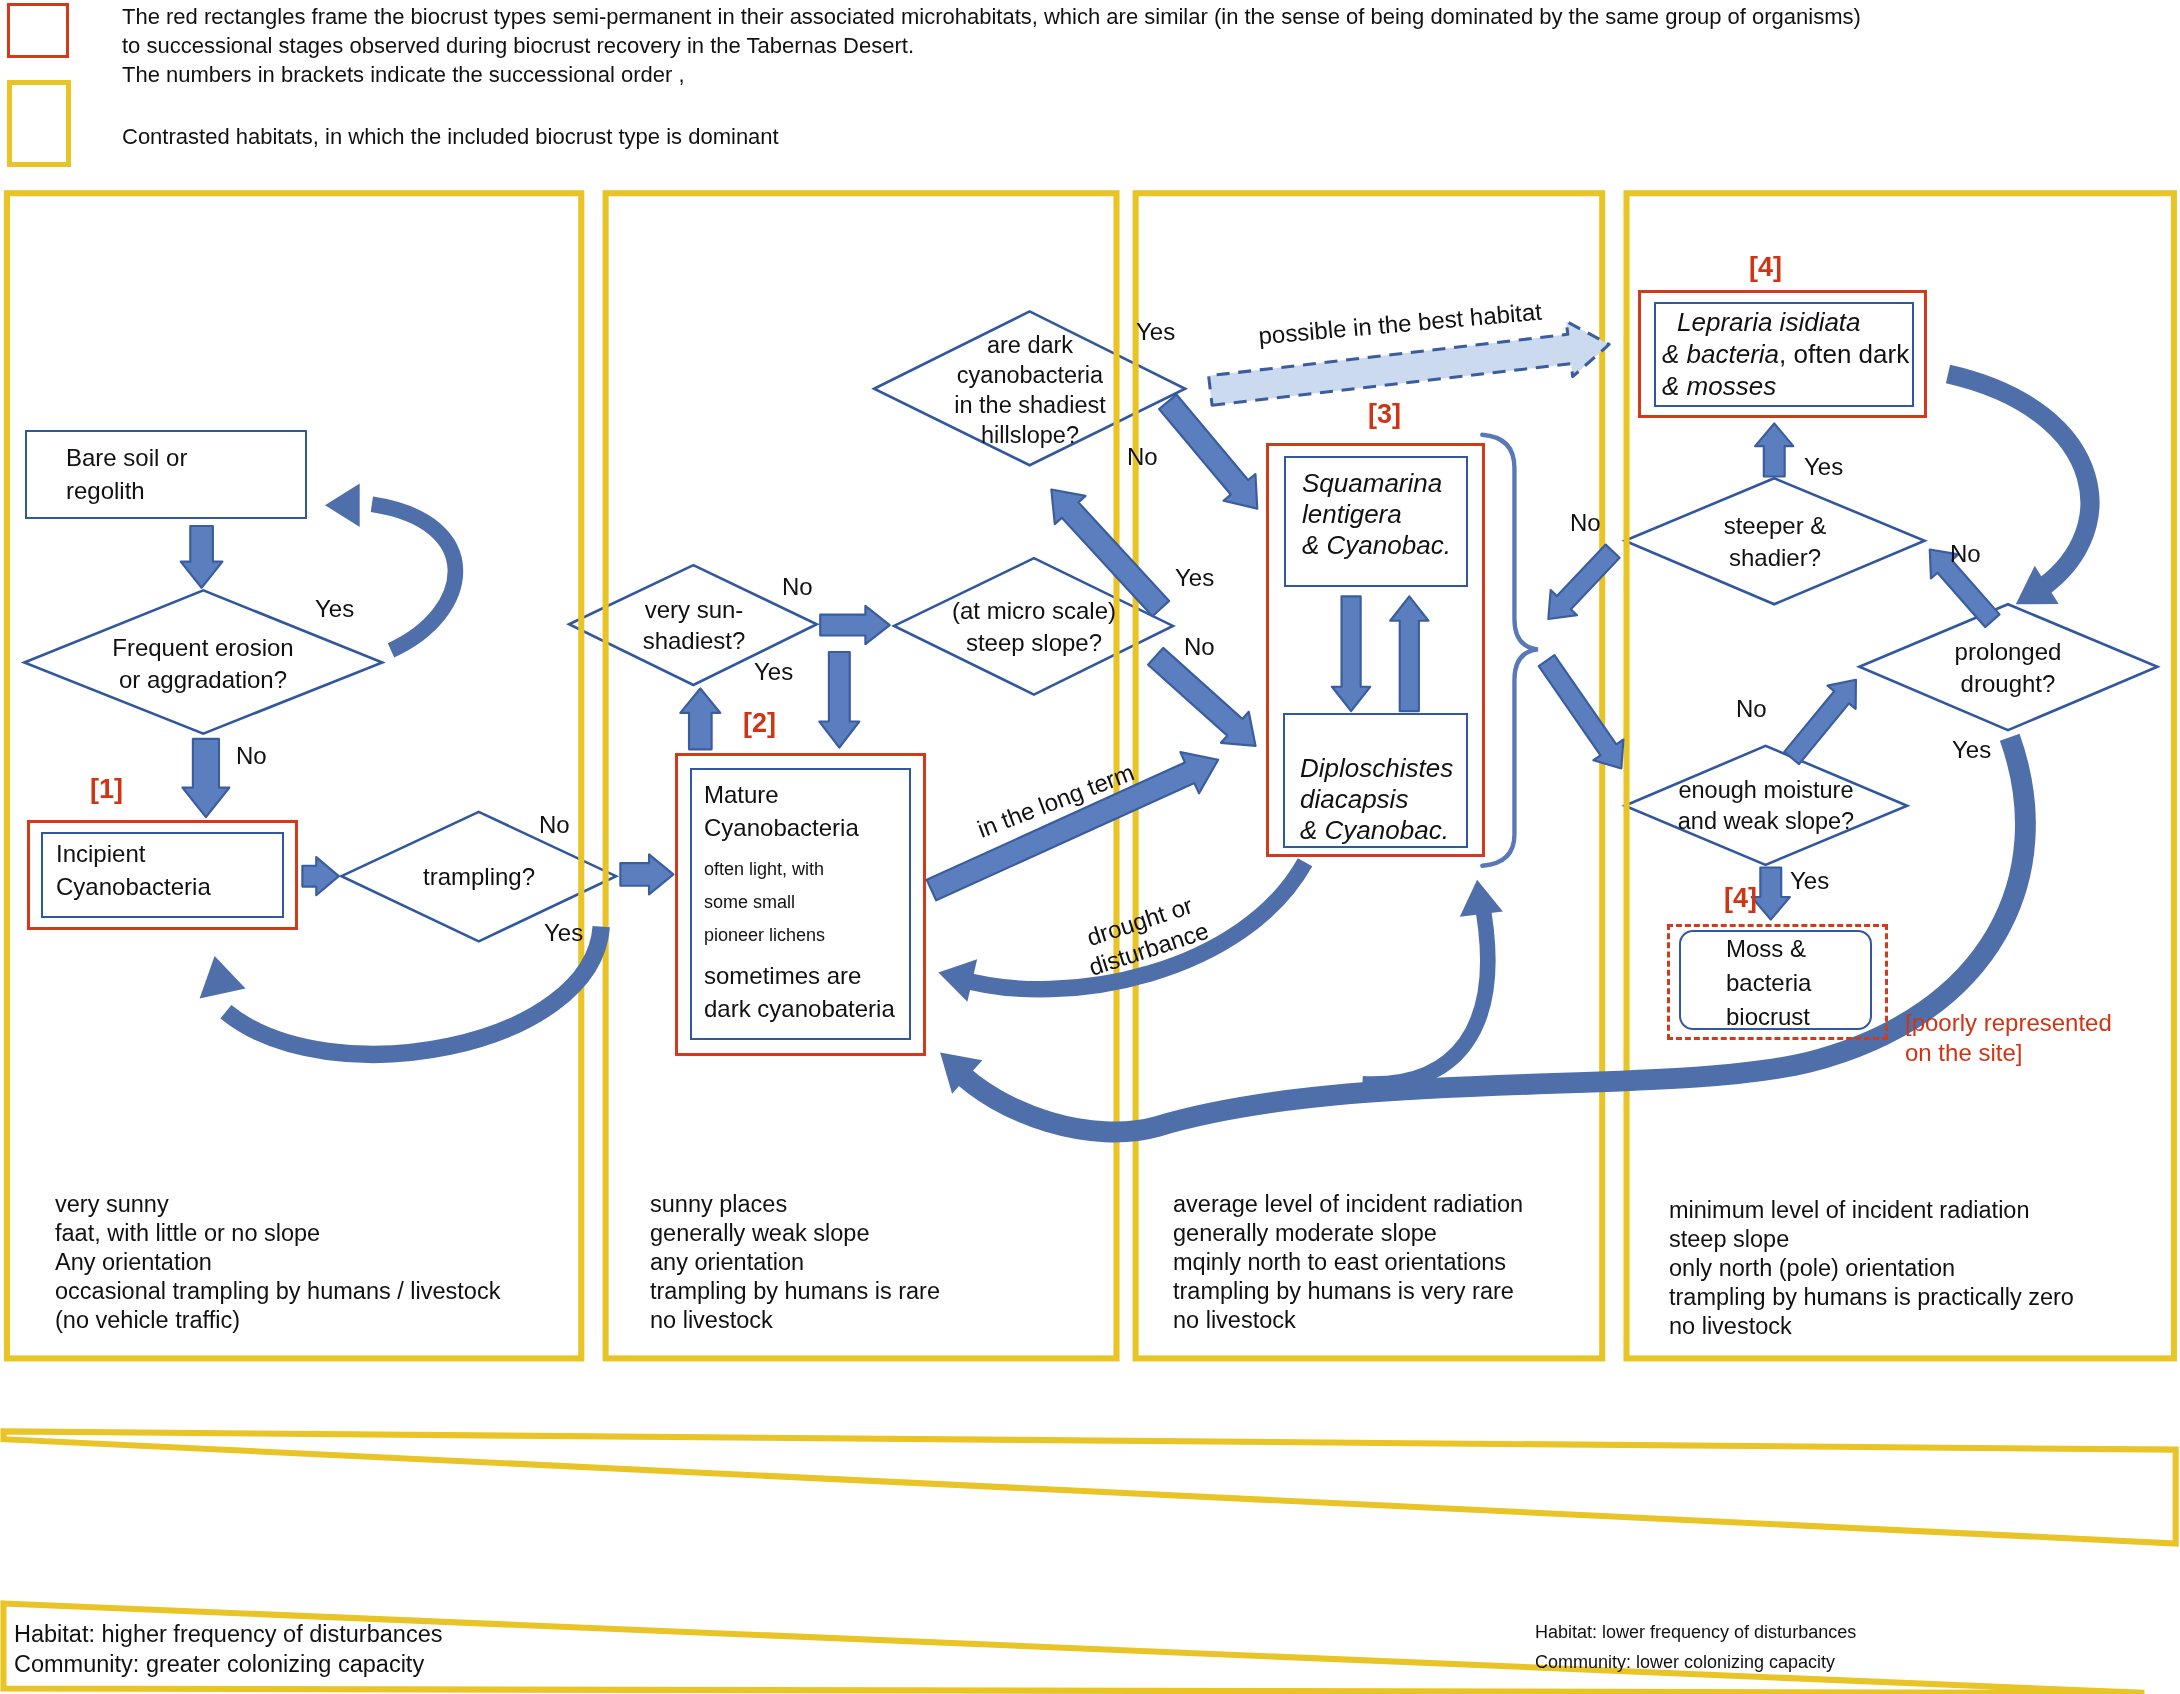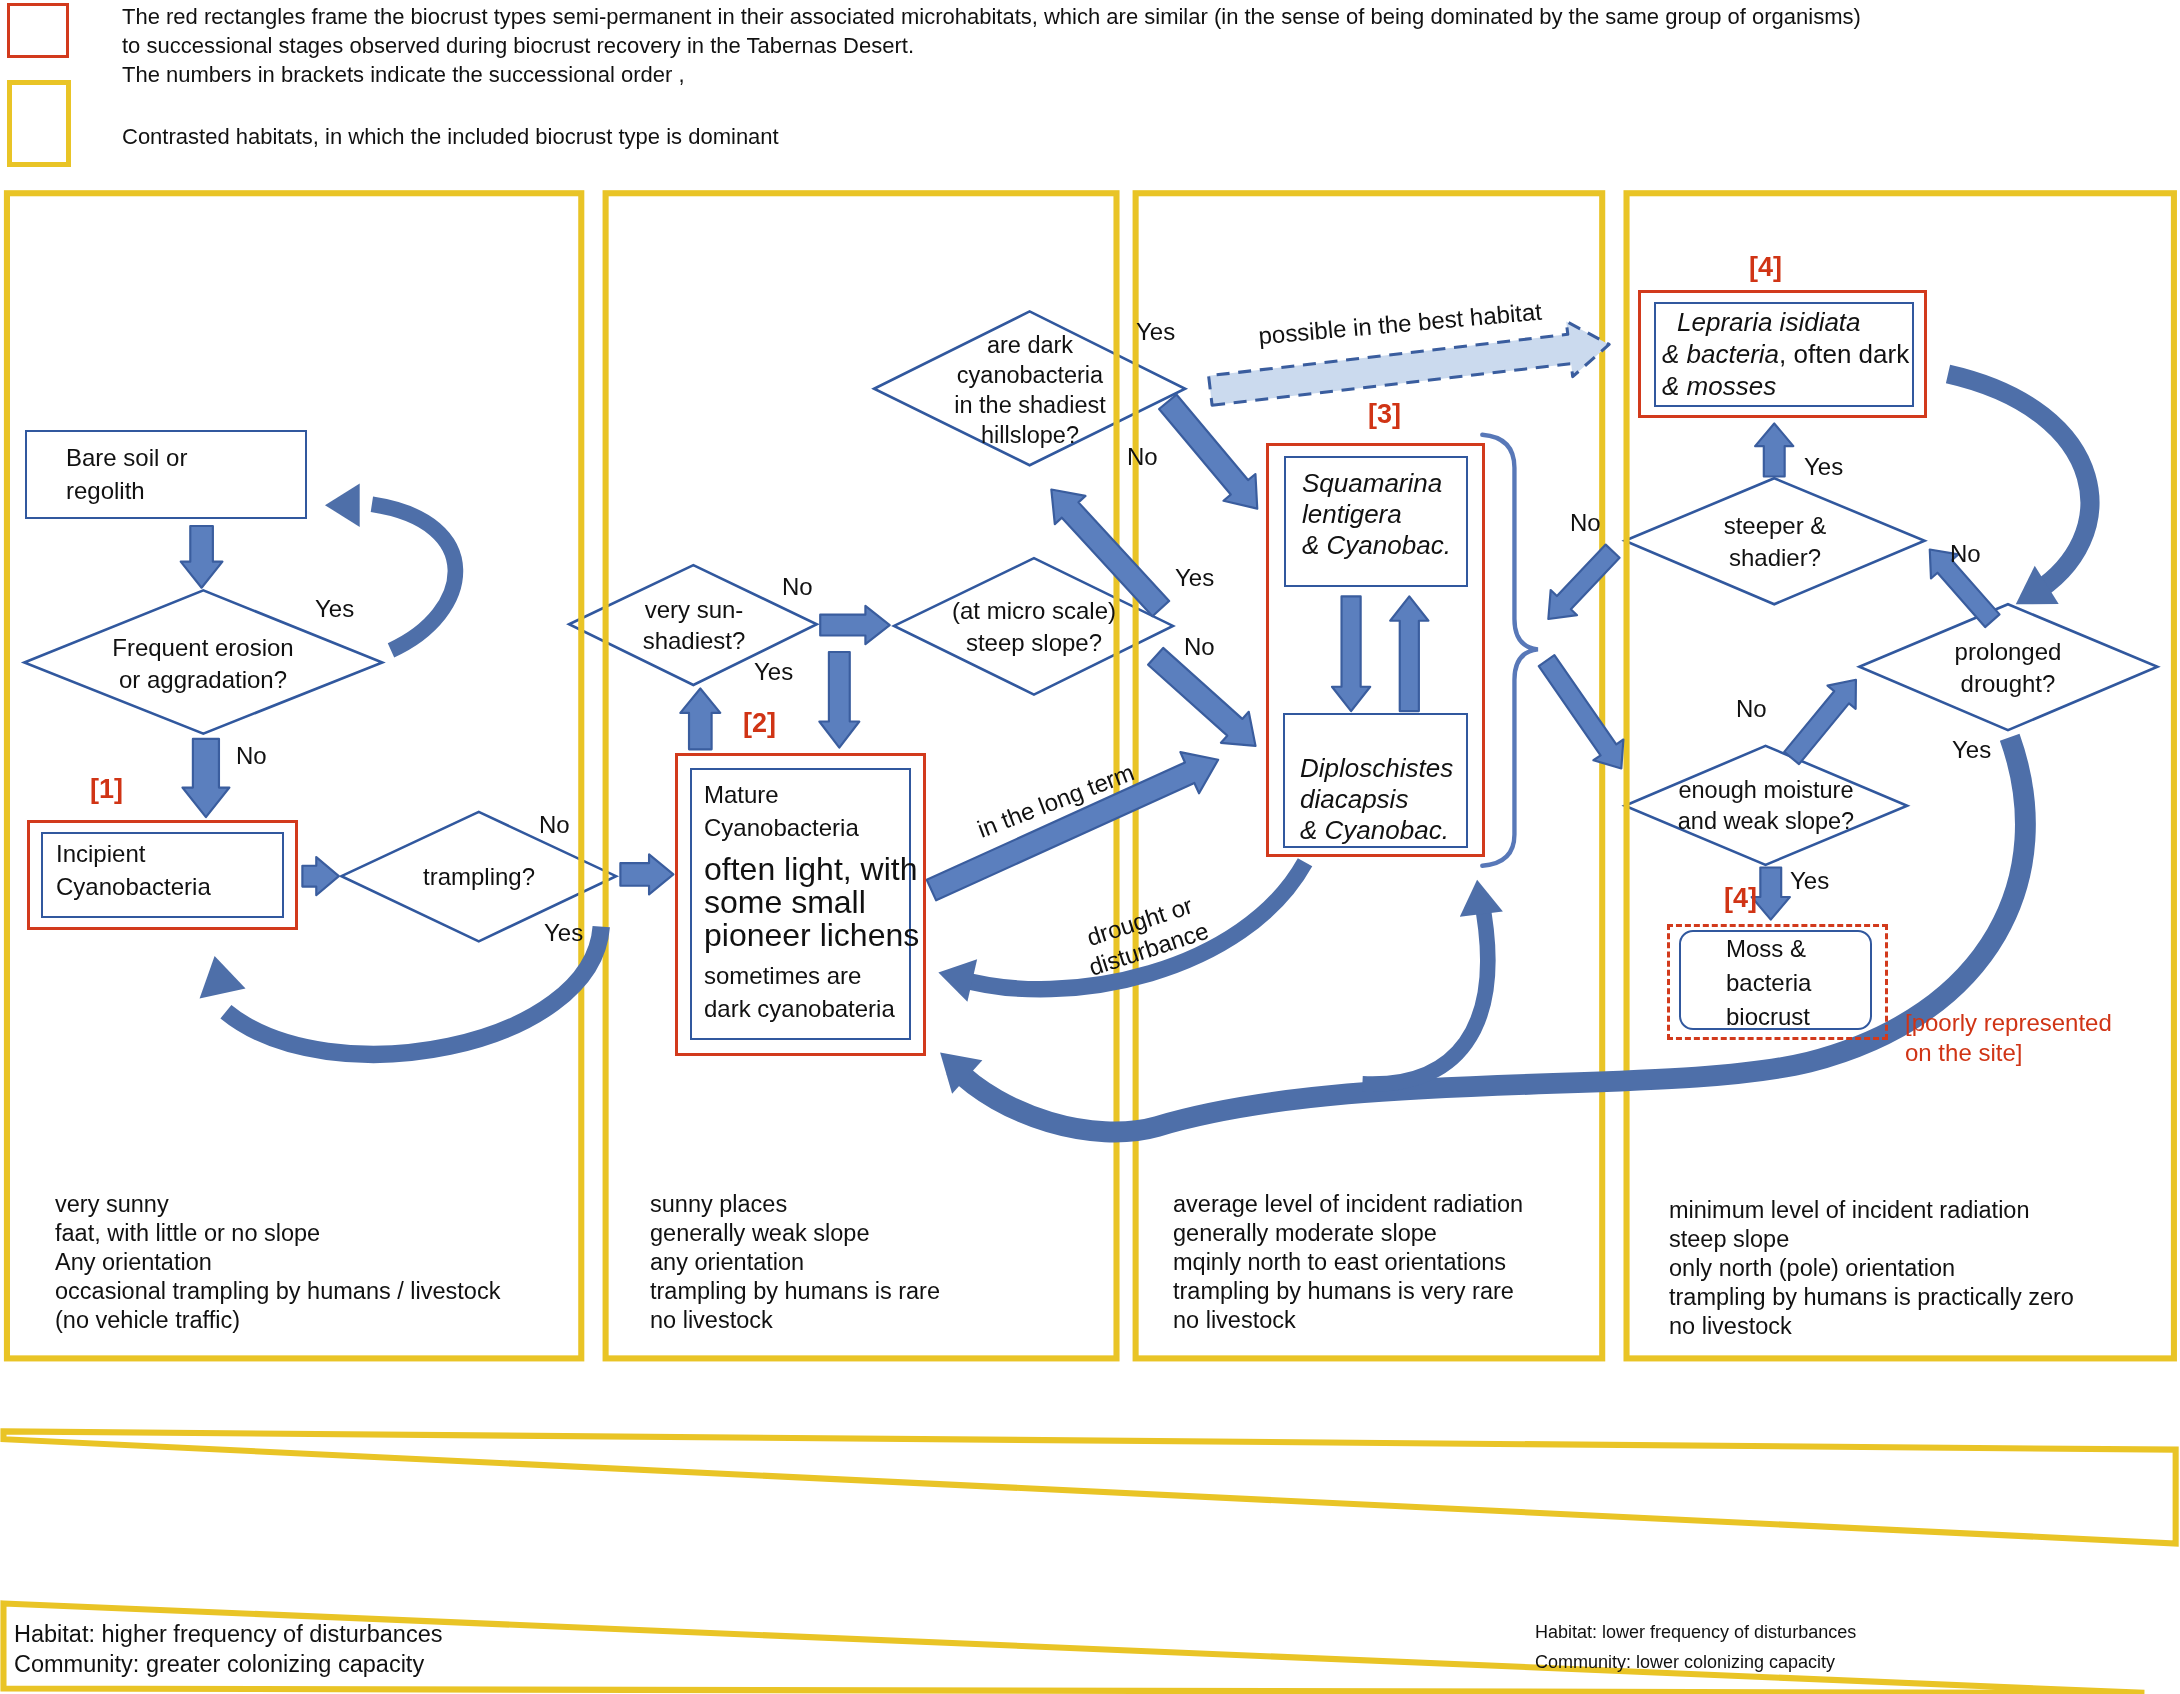--- a/index.html
+++ b/index.html
@@ -124,21 +124,21 @@
 
   <div class="dtext" style="left:694px;top:625px;">very sun-
 shadiest?</div>
   <div class="lbl" style="left:782px;top:572px;">No</div>
   <div class="lbl" style="left:754px;top:657px;">Yes</div>
   <div class="order" style="left:743px;top:708px;">[2]</div>
   <div class="rbox" style="left:675px;top:753px;width:245px;height:297px;"></div>
   <div class="bbox" style="left:690px;top:768px;width:217px;height:268px;"></div>
   <div class="lbl" style="left:704px;top:778px;font-size:24px;line-height:33px;z-index:3;">Mature
 Cyanobacteria</div>
-  <div class="lbl" style="left:704px;top:853px;font-size:32px;line-height:33px;z-index:3;">often light, with
+  <div class="lbl" style="left:704px;top:853px;font-size:18px;line-height:33px;z-index:3;">often light, with
 some small
 pioneer lichens</div>
   <div class="lbl" style="left:704px;top:959px;font-size:24px;line-height:33px;z-index:3;">sometimes are
 dark cyanobateria</div>
   <div class="dtext" style="left:1034px;top:627px;line-height:32px;">(at micro scale)
 steep slope?</div>
   <div class="lbl" style="left:1175px;top:563px;">Yes</div>
   <div class="lbl" style="left:1184px;top:632px;">No</div>
   <div class="lbl rot" style="left:973px;top:786px;transform:rotate(-21deg);">in the long term</div>
   <div class="lbl" style="left:650px;top:1190px;font-size:23.5px;">sunny places

